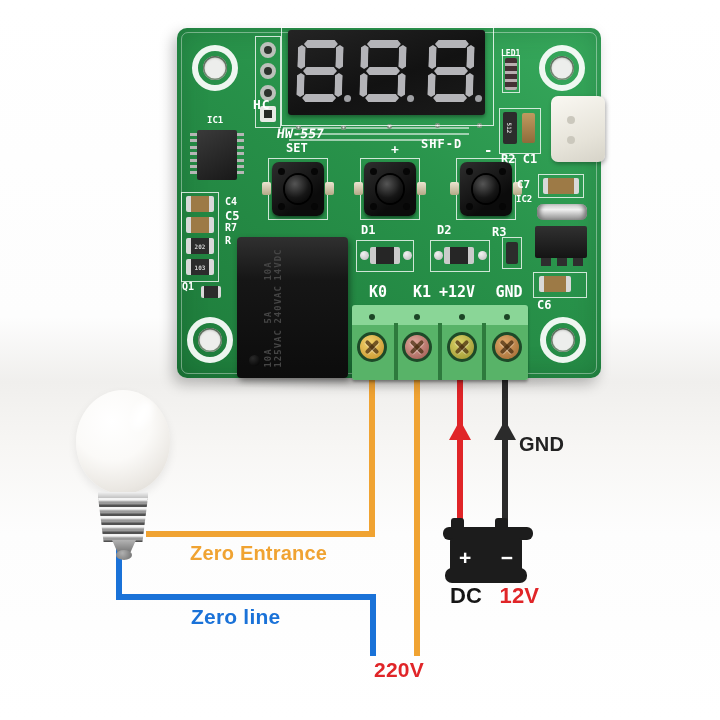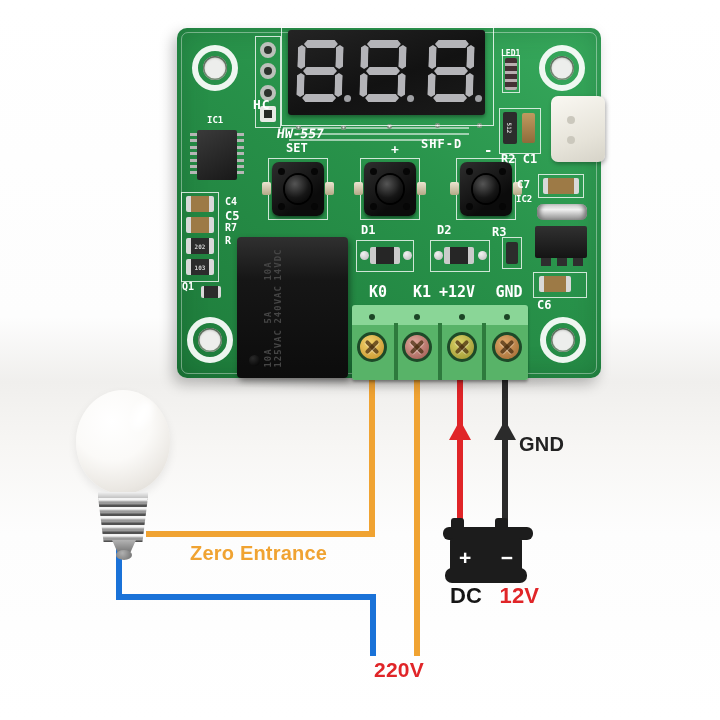--- a/index.html
+++ b/index.html
@@ -144,20 +144,21 @@
   <div class="bat" style="left:451px;top:518px;width:13px;height:12px;"></div>
   <div class="bat" style="left:495px;top:518px;width:13px;height:12px;"></div>
   <div class="bat" style="left:443px;top:527px;width:90px;height:13px;border-radius:6px;"></div>
   <div class="bat bat-body" style="left:450px;top:538px;width:72px;height:40px;">
     <span>+</span>
     <span>−</span>
   </div>
   <div class="bat" style="left:445px;top:568px;width:82px;height:15px;border-radius:7px;"></div>
 
   <div class="wlabel" style="left:190px;top:542px;font-size:20px;color:var(--live-wire);">Zero Entrance</div>
+  <div class="wlabel" style="left:191px;top:605px;font-size:21px;color:var(--neutral-wire);">Zero line</div>
   <div class="wlabel" style="left:374px;top:658px;font-size:21px;color:var(--positive-wire);text-align:center;">220V</div>
   <div class="wlabel" style="left:519px;top:433px;font-size:20px;color:#222;">GND</div>
   <div class="wlabel" style="left:450px;top:583px;width:76px;text-align:center;font-size:22px;color:#161616;">
     <span>DC</span>
     <span style="color:var(--positive-wire);margin-left:11px;">12V</span>
   </div>
 
   <div class="pcb">
 
     <div class="hole" style="left:15px;top:17px;"></div>

